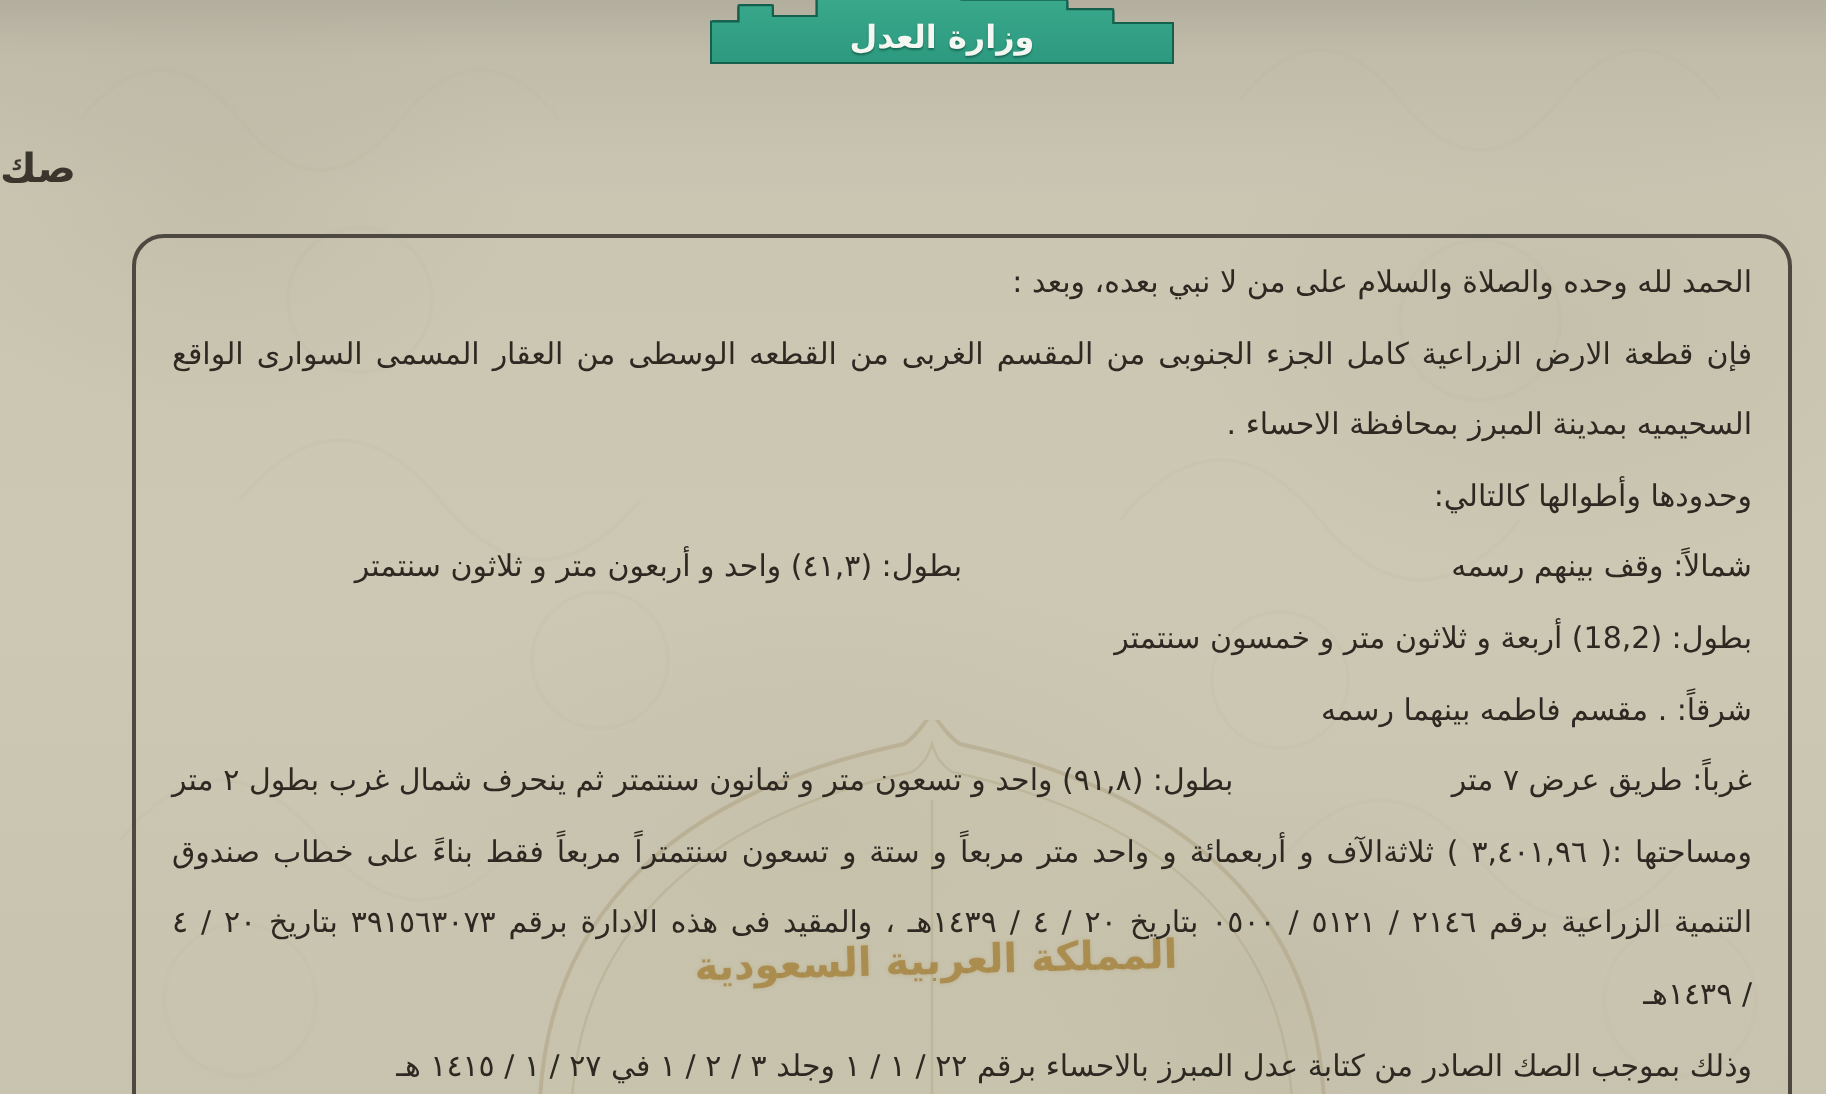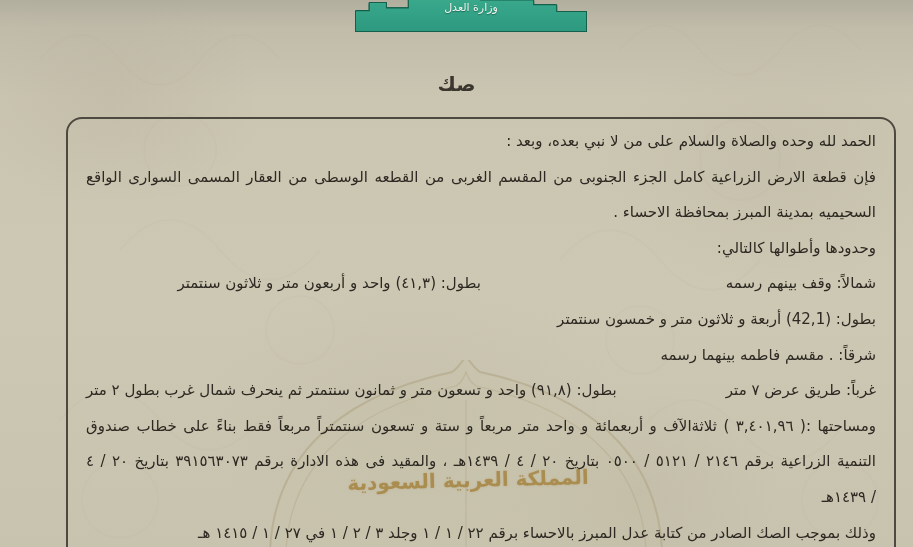--- a/index.html
+++ b/index.html
@@ -22,26 +22,26 @@
     position:absolute;top:-3px;left:356px;width:230px;height:34px;
     filter:drop-shadow(0 1px 0 #14604c) drop-shadow(0 -1px 0 #14604c)
            drop-shadow(1px 0 0 #14604c) drop-shadow(-1px 0 0 #14604c);
   }
   .banner-shape{
     width:100%;height:100%;background:linear-gradient(180deg,#3aa98c,#2d9a7f);
     clip-path:polygon(0% 42%,6% 42%,6% 18%,13% 18%,13% 34%,23% 34%,23% 2%,54% 2%,54% 10%,77% 10%,77% 24%,87% 24%,87% 44%,100% 44%,100% 100%,0% 100%);
     display:flex;align-items:flex-end;justify-content:center;
   }
   .banner-text{
-    color:#f4f7f1;font-size:11px;font-weight:normal;letter-spacing:1px;
-    padding-bottom:17px;text-shadow:0 1px 1px rgba(0,60,45,.5);
+    color:#f4f7f1;font-size:16px;font-weight:bold;letter-spacing:1px;
+    padding-bottom:3px;text-shadow:0 1px 1px rgba(0,60,45,.5);
   }
 
   .deed-title{
-    position:absolute;top:72px;left:0;right:0;text-align:center;
+    position:absolute;top:72px;left:0;right:0;text-align:left;
     font-size:20px;font-weight:bold;color:#3a362e;letter-spacing:1px;
   }
 
   .doc-box{
     position:absolute;left:66px;top:117px;width:826px;height:486px;
     border:2px solid #4d4940;border-radius:16px;
   }
   .doc-text{
     position:absolute;inset:0;padding:5px 18px 0 18px;
     direction:rtl;text-align:right;color:#2d2922;font-size:15px;line-height:35.6px;
@@ -111,21 +111,21 @@
     <div class="line">الحمد لله وحده والصلاة والسلام على من لا نبي بعده، وبعد :</div>
     <div class="line justify">فإن قطعة الارض الزراعية كامل الجزء الجنوبى من المقسم الغربى من القطعه الوسطى من العقار المسمى السوارى الواقع بطرف</div>
     <div class="line">السحيميه بمدينة المبرز بمحافظة الاحساء .</div>
     <div class="line heading-line">وحدودها وأطوالها كالتالي:</div>
 
     <div class="b-row">
       <span class="b-side">شمالاً: وقف بينهم رسمه</span>
       <span class="b-len">بطول: (٤١,٣) واحد و أربعون متر و ثلاثون سنتمتر</span>
     </div>
     <div class="b-row">
-      <span class="b-len">بطول: (42,1) أربعة و ثلاثون متر و خمسون سنتمتر</span>
+      <span class="b-len">بطول: (18,2) أربعة و ثلاثون متر و خمسون سنتمتر</span>
     </div>
     <div class="b-row">
       <span class="b-side">شرقاً: . مقسم فاطمه بينهما رسمه</span>
     </div>
     <div class="b-row">
       <span class="b-side">غرباً: طريق عرض ٧ متر</span>
       <span class="b-len">بطول: (٩١,٨) واحد و تسعون متر و ثمانون سنتمتر ثم ينحرف شمال غرب بطول ٢ متر</span>
     </div>
 
     <div class="line justify">ومساحتها :( ٣,٤٠١,٩٦ ) ثلاثةالآف و أربعمائة و واحد متر مربعاً و ستة و تسعون سنتمتراً مربعاً فقط بناءً على خطاب صندوق</div>

